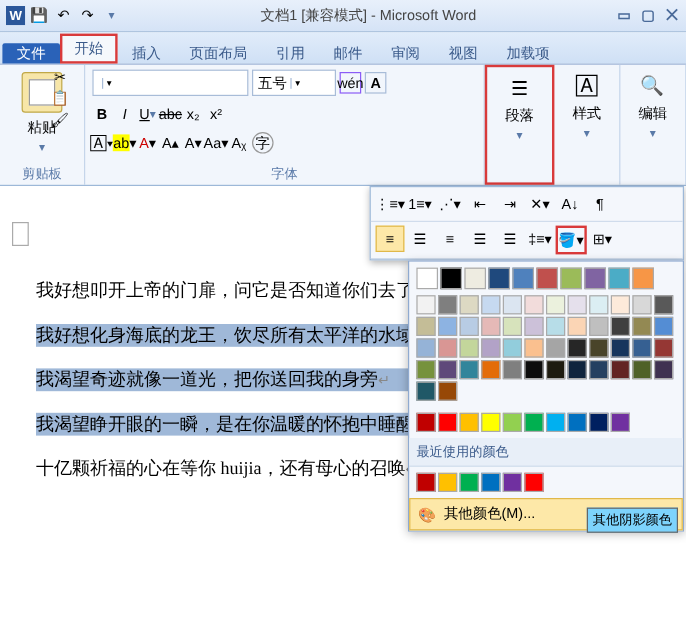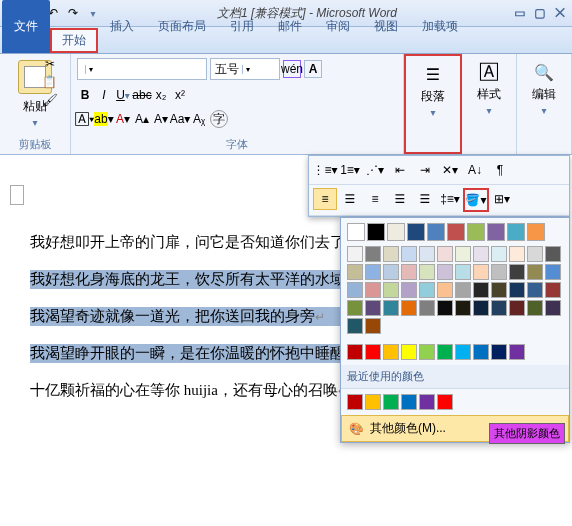--- a/index.html
+++ b/index.html
@@ -1,23 +1,23 @@
 <!DOCTYPE html>
 <html><head>
 <meta charset="utf-8">
 <style>
 body { margin:0; font-family:"Microsoft YaHei",SimSun,sans-serif; font-size:12px; background:#fff; overflow:hidden; width:572px; height:526px; }
 .titlebar { background:linear-gradient(#e8f0fb,#d5e3f6); height:26px; display:flex; align-items:center; padding:0 4px; border-bottom:1px solid #9db8d8; }
 .qat { display:flex; gap:2px; align-items:center; }
 .qat-btn { width:18px; height:18px; display:flex; align-items:center; justify-content:center; }
-.title-text { flex:1; text-align:center; color:#444; font-size:12px;font-style:italic; }
+.title-text { flex:1; text-align:center; color:#444; font-size:12px; }
 .winctrl { display:flex; gap:4px; color:#4a6a99; font-weight:bold; }
 .winctrl span { width:16px; text-align:center; cursor:default; }
 .tabs { background:linear-gradient(#e1ecfa,#cfe0f5); height:26px; display:flex; align-items:flex-end; border-bottom:1px solid #8faad0; }
-.tab { padding:18px 12px; color:#3a5a8a; cursor:default; }
+.tab { padding:0 12px; color:#3a5a8a; cursor:default; }
 .tab.file { background:#2a62b8; color:#fff; border-radius:2px 2px 0 0; margin-left:2px; }
 .tab.active { background:#f5f8fc; border:1px solid #8faad0; border-bottom:none; color:#3a5a8a; }
 .tab.framed { border:2px solid #d93a3a; padding:2px 10px; }
 .ribbon { background:#f2f6fc; height:100px; display:flex; border-bottom:1px solid #9db8d8; }
 .group { border-right:1px solid #c5d5ea; padding:4px 6px 2px 6px; display:flex; flex-direction:column; justify-content:space-between; }
 .group-label { text-align:center; color:#5a7aa8; font-size:11px; padding-top:2px; }
 .btns-row { display:flex; gap:3px; flex-wrap:wrap; align-items:center; }
 .bigbtn { display:flex; flex-direction:column; align-items:center; gap:2px; padding:2px 4px; }
 .icon16 { width:16px; height:16px; display:inline-flex; align-items:center; justify-content:center; font-size:12px; }
 .icon32 { width:24px; height:24px; font-size:16px; display:flex; align-items:center; justify-content:center; }
@@ -37,21 +37,21 @@
 .pp-btn { width:22px; height:20px; display:flex; align-items:center; justify-content:center; border:1px solid transparent; }
 .pp-btn.active { background:#fde8a8; border:1px solid #e0b84a; }
 .pp-btn.framed { border:2px solid #d93a3a; }
 .color-pop { position:absolute; right:2px; top:62px; width:228px; background:#f4f7fc; border:1px solid #8faad0; box-shadow:0 2px 8px rgba(0,0,0,0.3); z-index:10; }
 .cp-header { padding:4px 6px; color:#3a5a8a; font-size:11px; border-bottom:1px solid #d0dcec; background:#e8eff8; }
 .swatch-grid { display:flex; flex-wrap:wrap; gap:2px; padding:5px 6px; }
 .swatch { width:14px; height:14px; border:1px solid #aaa; }
 .swatch.big { width:16px; height:16px; }
 .cp-item { padding:5px 8px; display:flex; align-items:center; gap:6px; cursor:default; }
 .cp-item.hover { background:#fde8a8; border:1px solid #e0b84a; padding:4px 7px; }
-.tooltip { position:absolute; right:4px; bottom:-2px; background:#d946ef; border:1px solid #666; padding:2px 4px; font-size:11px; z-index:20; }
+.tooltip { position:absolute; right:4px; bottom:-2px; background:#7dd3fc; border:1px solid #666; padding:2px 4px; font-size:11px; z-index:20; }
 .mini { font-size:10px; color:#5a7aa8; }
 svg { display:block; }
 </style>
 </head>
 <body>
 
 <div class="titlebar">
   <div class="qat">
     <span class="qat-btn">
         <svg width="16" height="16">

